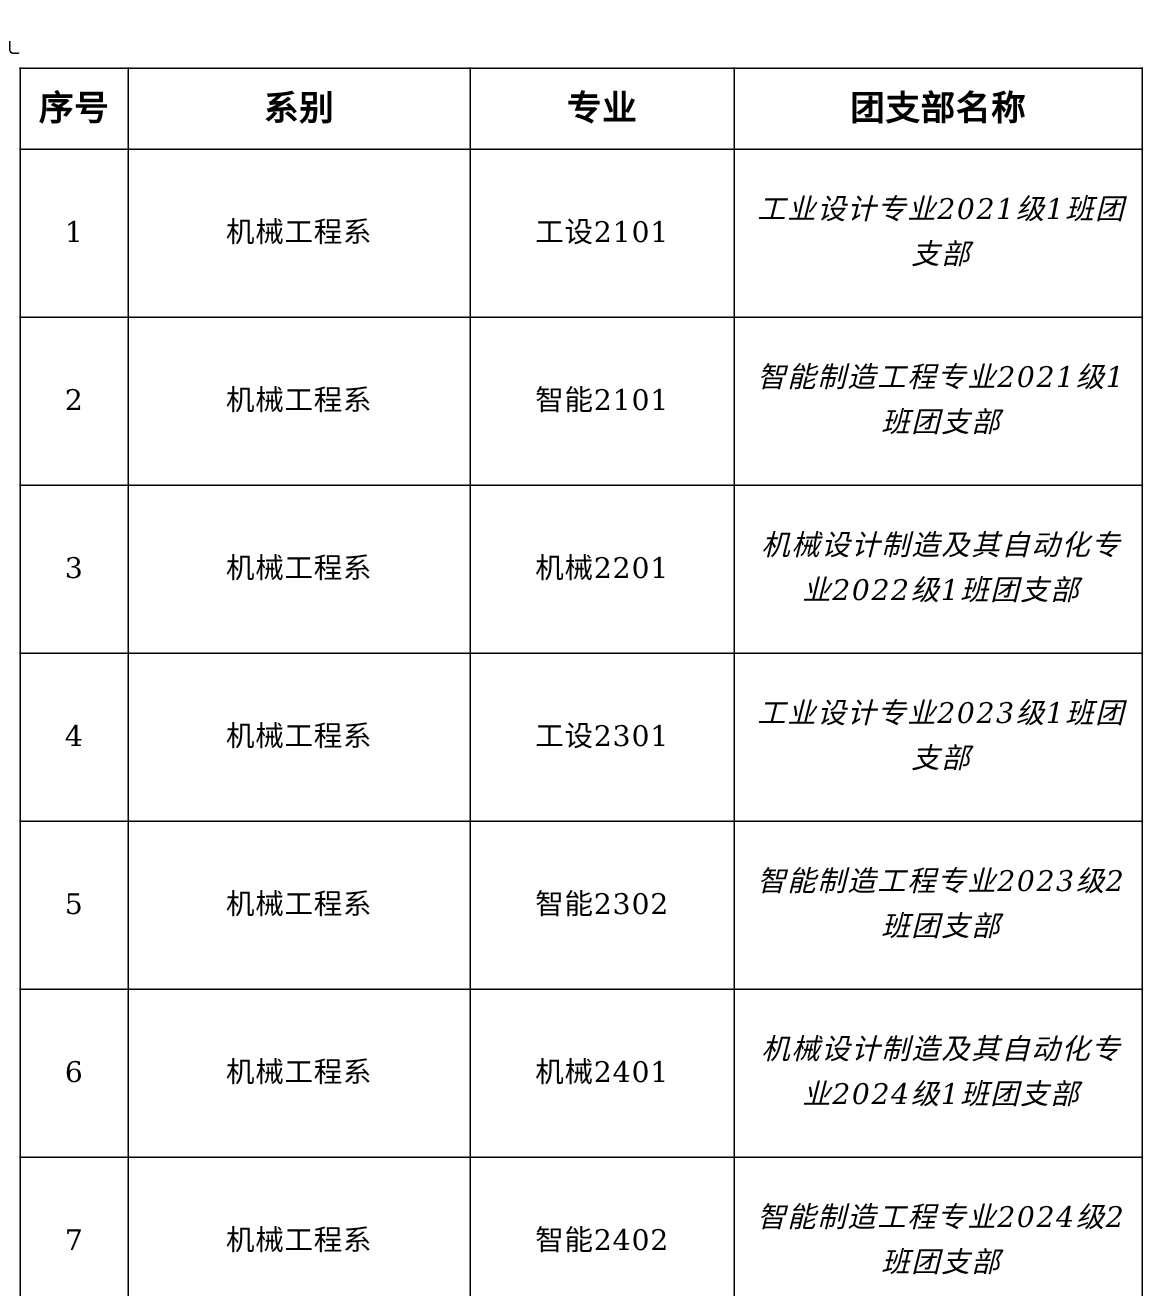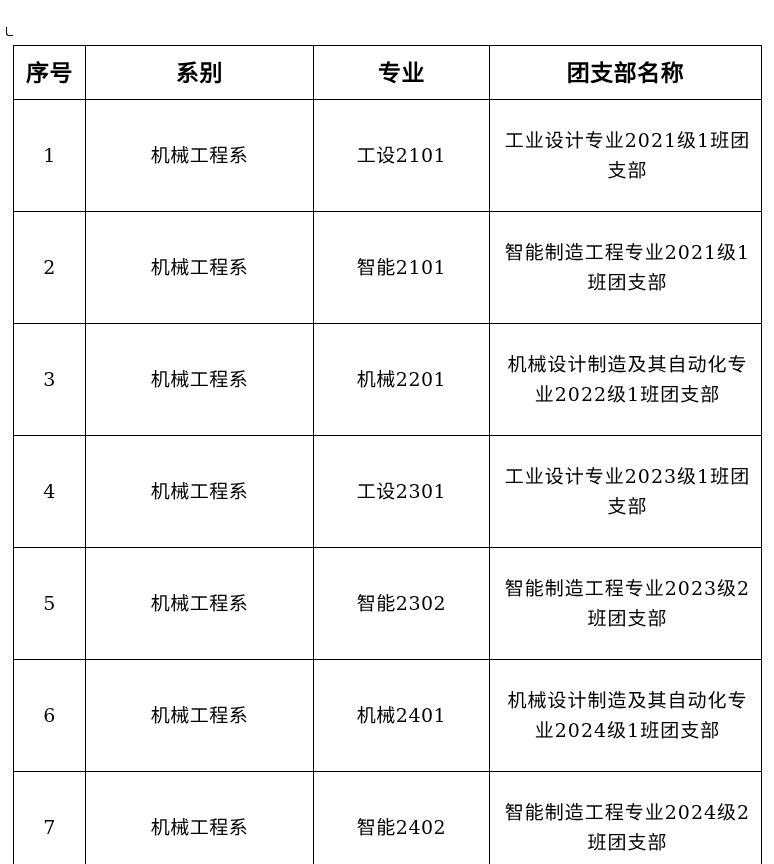--- a/index.html
+++ b/index.html
@@ -80,20 +80,21 @@
   }
 
   tbody td.idx {
     font-size: 19px;
   }
 
   tbody td.name {
     letter-spacing: 1px;
     padding-left: 10px;
     padding-right: 6px;
+    font-style: italic;
   }
 </style>
 </head>
 <body>
 
 <div class="page">
 
   <div class="corner-mark"></div>
 
   <div class="table-wrap">

